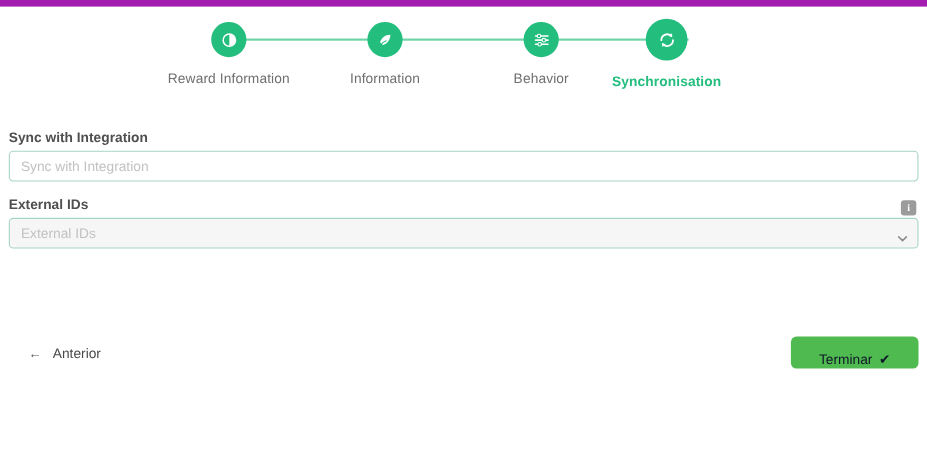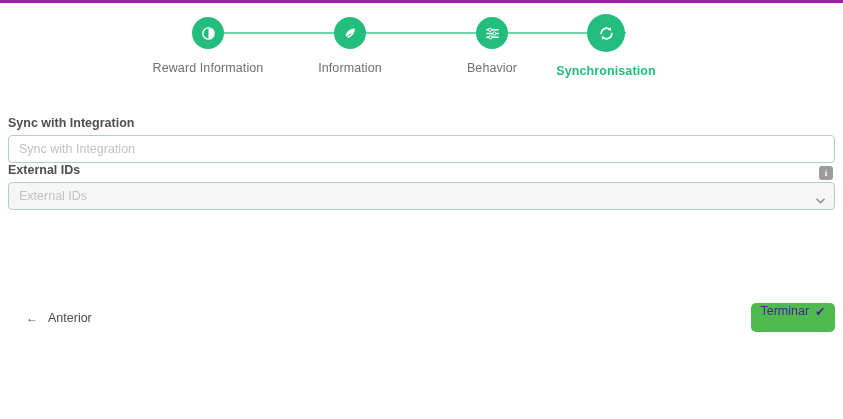--- a/index.html
+++ b/index.html
@@ -12,21 +12,21 @@
     background: #ffffff;
     font-family: "Liberation Sans", sans-serif;
     color: #4a4a4a;
     overflow: hidden;
   }
   .page {
     position: relative;
     width: 843px;
     height: 419px;
     box-sizing: border-box;
-    border-top: 3px solid #a21caf;
+    border-top: 6px solid #a21caf;
     background: #ffffff;
   }
 
   
   .stepper {
     position: absolute;
     left: 0;
     top: 14px;
     width: 843px;
     height: 80px;
@@ -82,21 +82,21 @@
     z-index: 1;
   }
 
   
   .form {
     position: absolute;
     left: 8px;
     top: 110px;
     width: 827px;
   }
-  .field { margin-bottom: 0; position: relative; }
+  .field { margin-bottom: 14px; position: relative; }
   .field-label {
     font-size: 12.5px;
     font-weight: bold;
     color: #4f4f4f;
     margin-bottom: 5px;
     display: inline-block;
   }
   .label-row {
     display: flex;
     align-items: center;
@@ -164,31 +164,31 @@
     border: none;
     cursor: pointer;
     padding: 0;
     font-family: "Liberation Sans", sans-serif;
   }
   .btn-back .arrow { font-size: 12px; color: #555; line-height: 1; }
   .btn-finish {
     position: absolute;
     right: 0;
     top: 0;
-    width: 84px;
+    width: 116px;
     height: 29px;
     background: #4fba4f;
     border: none;
     border-radius: 5px;
-    color: #4c1d95;
+    color: #0f172a;
     font-size: 12.5px;
     font-family: "Liberation Sans", sans-serif;
     cursor: pointer;
     display: flex;
-    align-items: flex-start;
+    align-items: flex-end;
     justify-content: center;
     gap: 6px;
   }
 </style>
 </head>
 <body>
 
 <div class="page">
 
   <div class="stepper">

